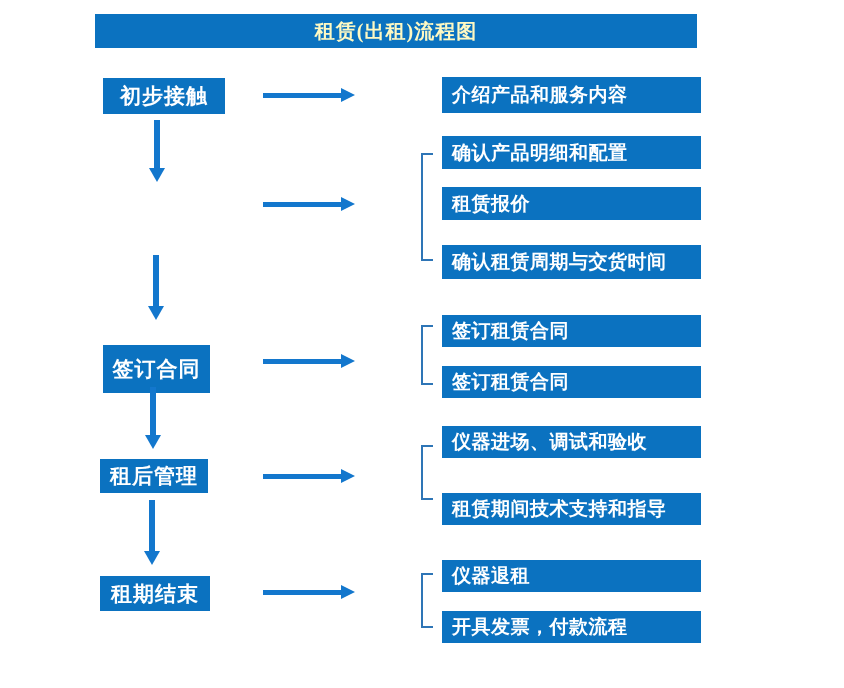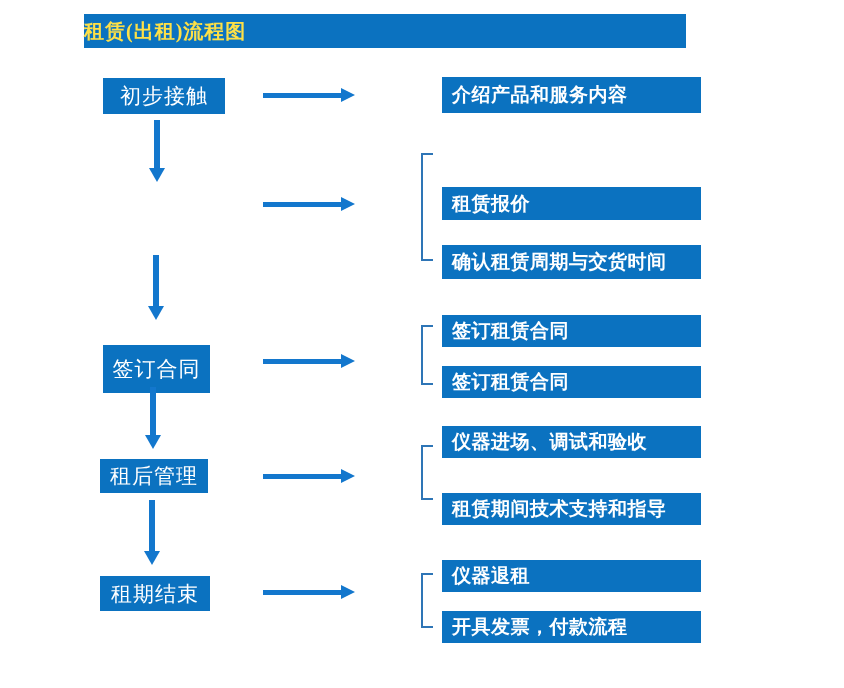--- a/index.html
+++ b/index.html
@@ -5,29 +5,29 @@
   :root{
     --primary:#0b72c0;
     --arrow:#1377cd;
     --bracket:#2e75b6;
   }
   *{margin:0;padding:0;box-sizing:border-box;}
   body{background:#ffffff;font-family:"Liberation Serif","DejaVu Serif",serif;}
   .canvas{position:relative;width:844px;height:688px;background:#ffffff;overflow:hidden;}
 
   .title-bar{
-    position:absolute;left:84px;top:14px;width:602px;height:34px;
-    background:var(--primary);color:#fde047;display:flex;align-items:center;justify-content:flex-start;
+    position:absolute;left:95px;top:14px;width:602px;height:34px;
+    background:var(--primary);color:#fef9c3;display:flex;align-items:center;justify-content:center;
     font-size:20px;font-weight:700;letter-spacing:1px;
   }
 
   .step-box{
     position:absolute;background:var(--primary);color:#fff;
     display:flex;align-items:center;justify-content:center;
-    font-size:21px;font-weight:400;letter-spacing:1px;
+    font-size:21px;font-weight:700;letter-spacing:1px;
   }
   .s0{left:103px;top:78px;width:122px;height:36px}
   .s1{left:103px;top:187px;width:123px;height:35px}
   .s2{left:103px;top:345px;width:107px;height:48px}
   .s3{left:100px;top:459px;width:108px;height:34px}
   .s4{left:100px;top:576px;width:110px;height:35px}
 
   .output-box{
     position:absolute;left:442px;width:259px;background:var(--primary);color:#ffffff;
     display:flex;align-items:center;font-size:19px;font-weight:700;
@@ -132,20 +132,23 @@
     </div>
 
   <div class="bracket b1"></div>
   <div class="bracket b2"></div>
   <div class="bracket b3"></div>
   <div class="bracket b4"></div>
 
   <div class="output-box o0">
     <span>介绍产品和服务内容</span>
   </div>
+  <div class="output-box o1">
+    <span>确认产品明细和配置</span>
+  </div>
   <div class="output-box o2">
     <span>租赁报价</span>
   </div>
   <div class="output-box o3">
     <span>确认租赁周期与交货时间</span>
   </div>
   <div class="output-box o4">
     <span>签订租赁合同</span>
   </div>
   <div class="output-box o5">

